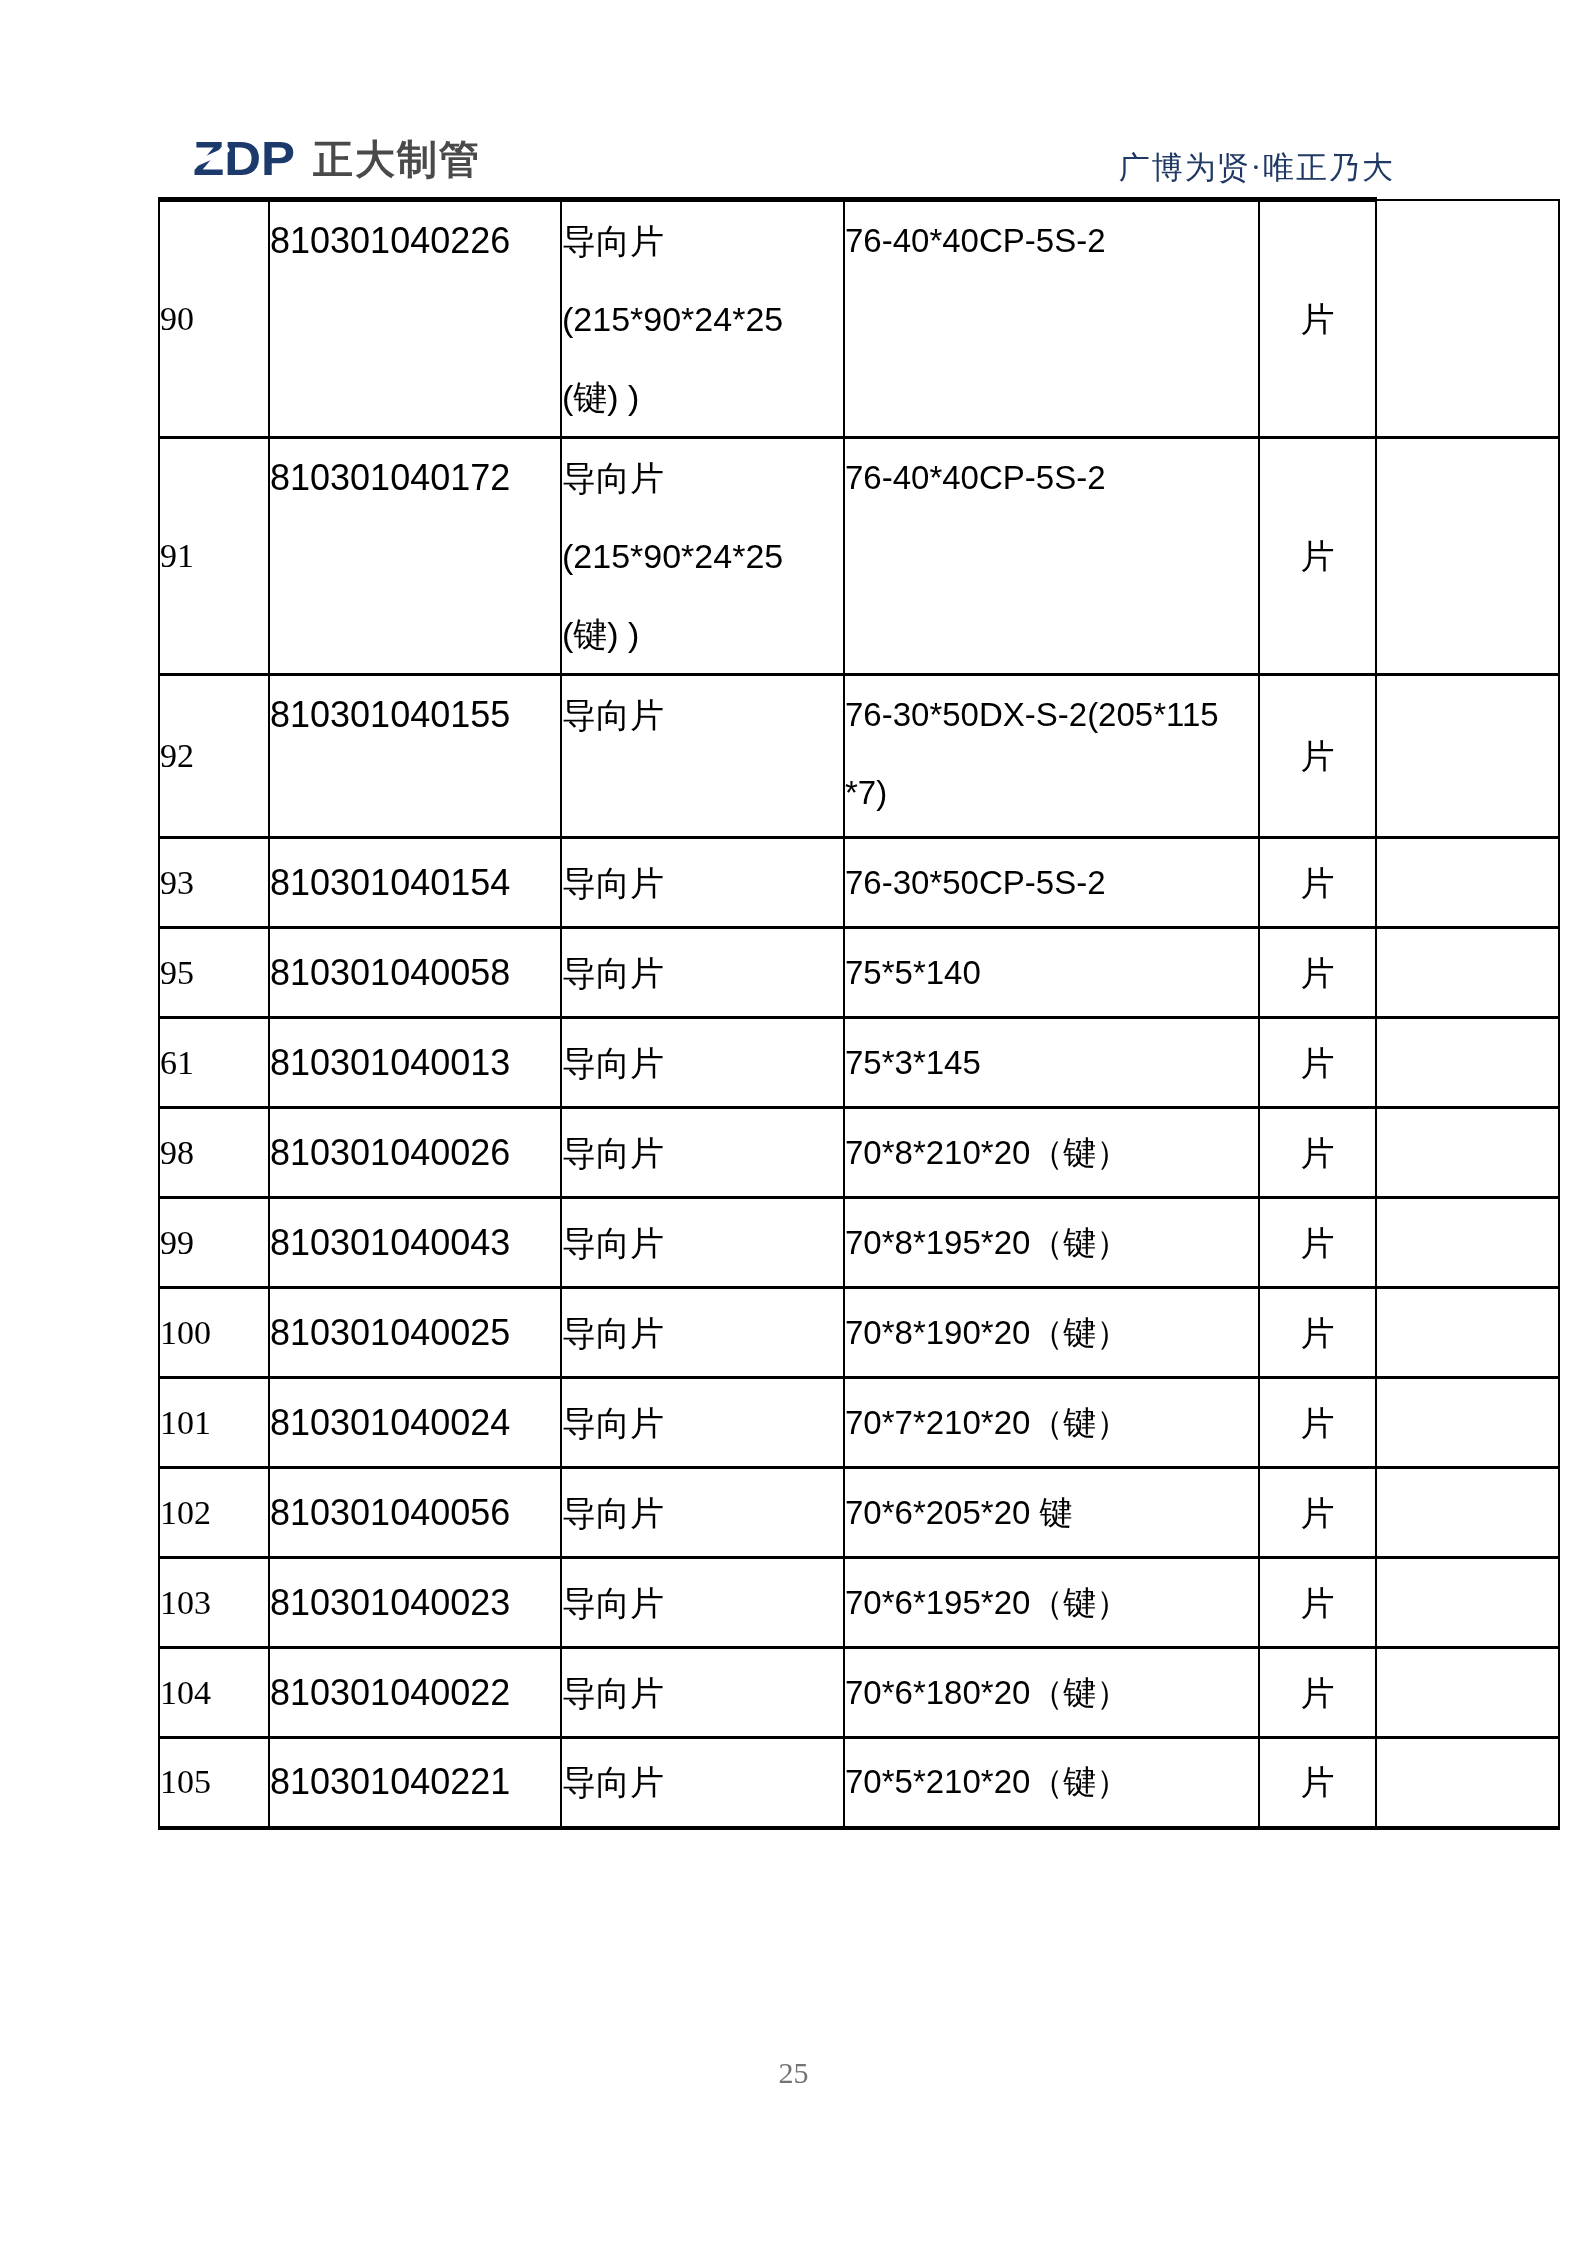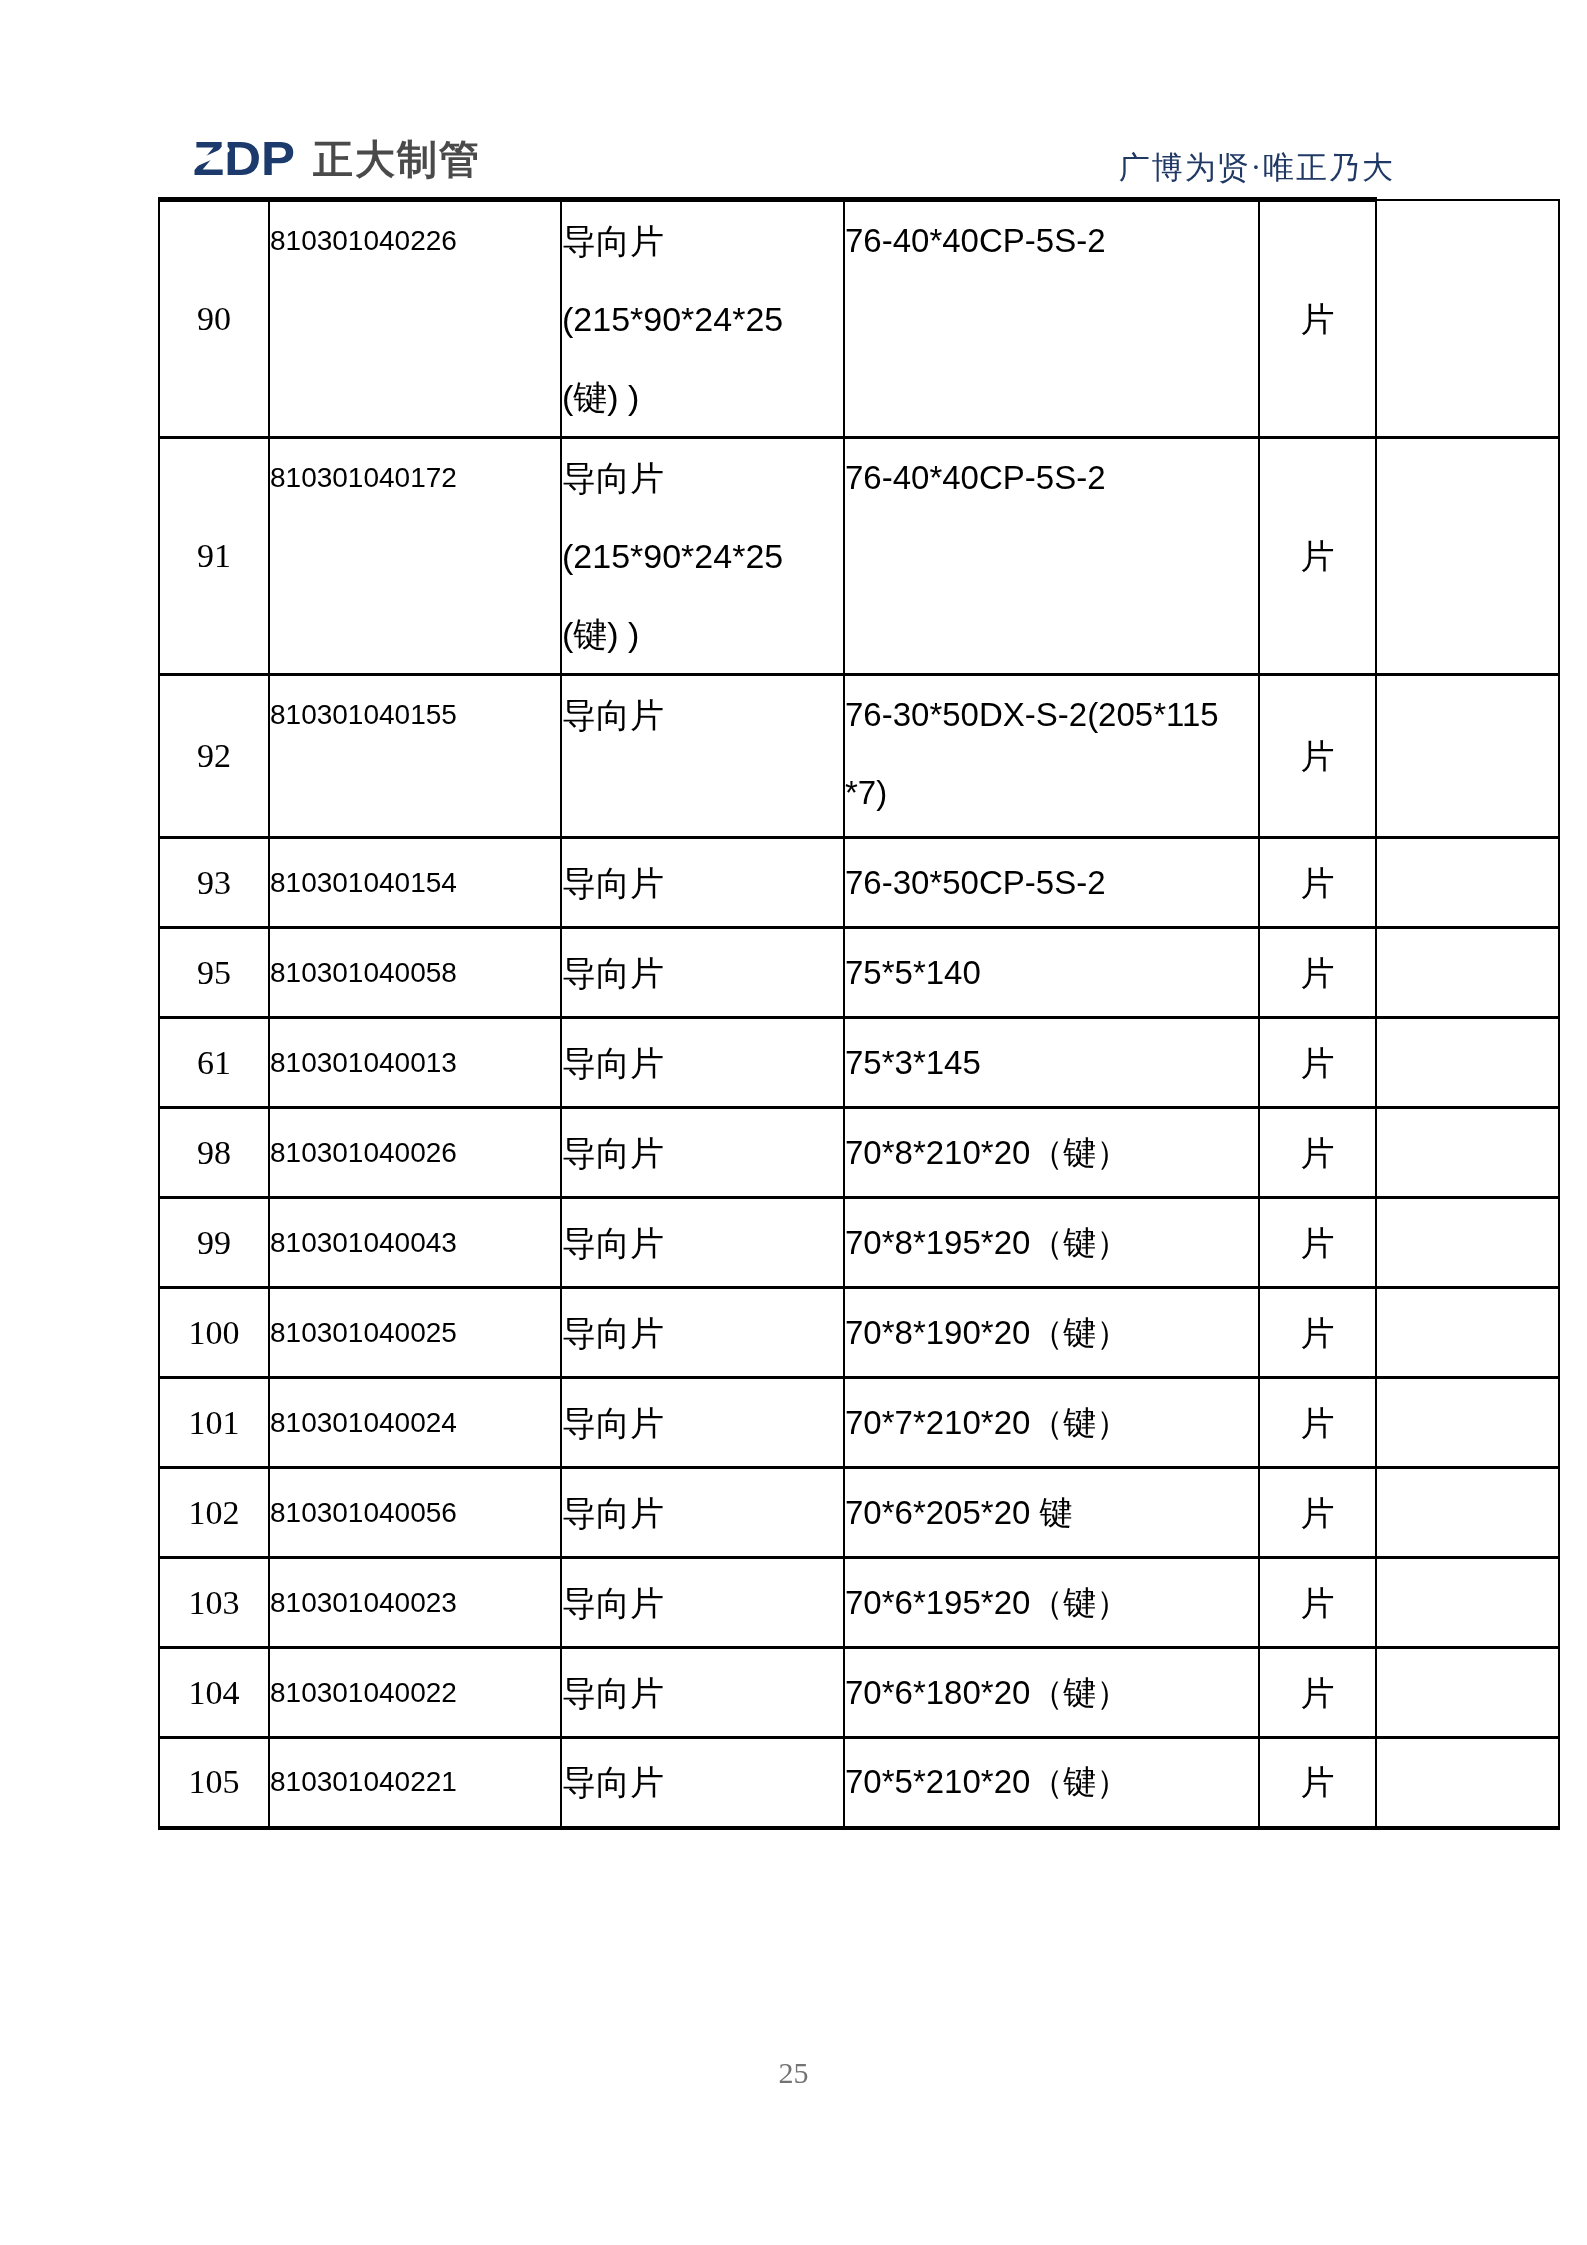--- a/index.html
+++ b/index.html
@@ -89,27 +89,27 @@
   .parts-table tr:nth-child(1) { height: 235px; }
   .parts-table tr:nth-child(2) { height: 235px; }
   .parts-table tr:nth-child(3) { height: 163px; }
   .parts-table tr:first-child td { border-top-width: 5px; }
   .parts-table tr:first-child td.cell-remark { border-top-width: 2px; }
   .parts-table tr:last-child td { border-bottom-width: 4px; }
   .parts-table td:first-child { border-left-width: 2px; }
   .parts-table td:last-child { border-right-width: 2px; }
 
   .cell-index {
-    text-align: center;
+    text-align: left;
     font-family: "Liberation Serif", "DejaVu Serif", serif;
     font-size: 34px;
   }
   .cell-code {
     padding-left: 13px;
-    font-size: 28px;
+    font-size: 36px;
   }
   .cell-name {
     padding-left: 11px;
     font-size: 34px;
     white-space: pre-line;
   }
   .cell-spec {
     padding-left: 11px;
     font-size: 33px;
     white-space: pre-line;

